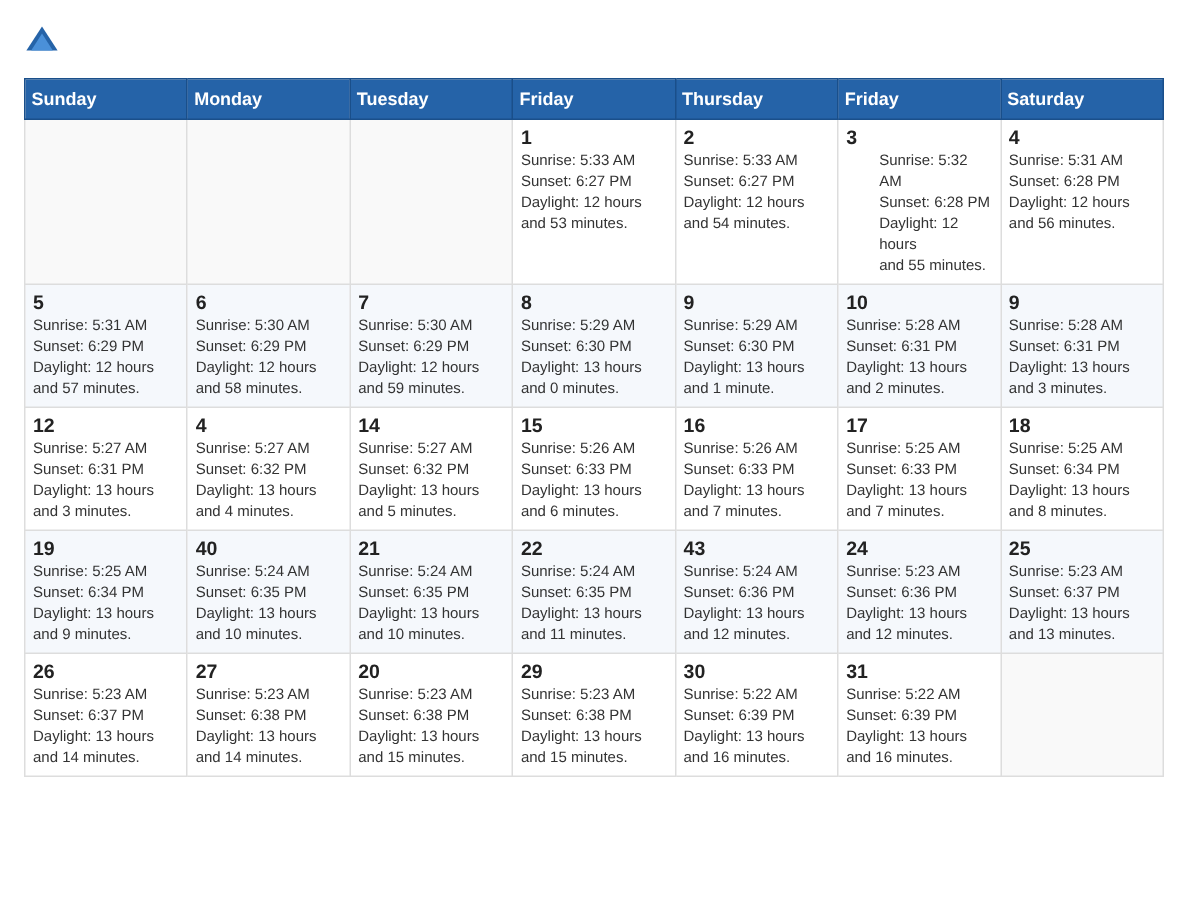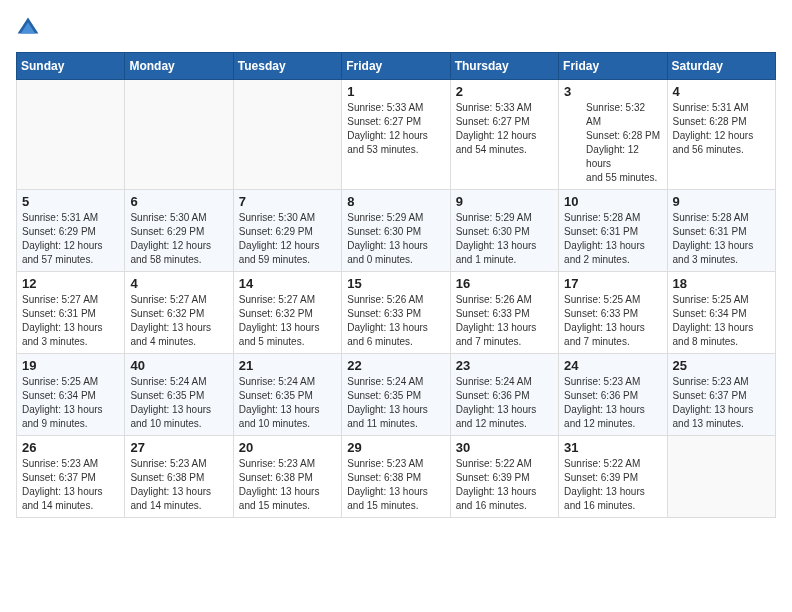--- a/index.html
+++ b/index.html
@@ -278,21 +278,21 @@
 and 10 minutes.</div>
         </td>
         <td>
           <div class="day-number">22</div>
           <div class="day-info" style="white-space: pre-line;">Sunrise: 5:24 AM
 Sunset: 6:35 PM
 Daylight: 13 hours
 and 11 minutes.</div>
         </td>
         <td>
-          <div class="day-number">23</div>
+          <div class="day-number">43</div>
           <div class="day-info" style="white-space: pre-line;">Sunrise: 5:24 AM
 Sunset: 6:36 PM
 Daylight: 13 hours
 and 12 minutes.</div>
         </td>
         <td>
           <div class="day-number">24</div>
           <div class="day-info" style="white-space: pre-line;">Sunrise: 5:23 AM
 Sunset: 6:36 PM
 Daylight: 13 hours

